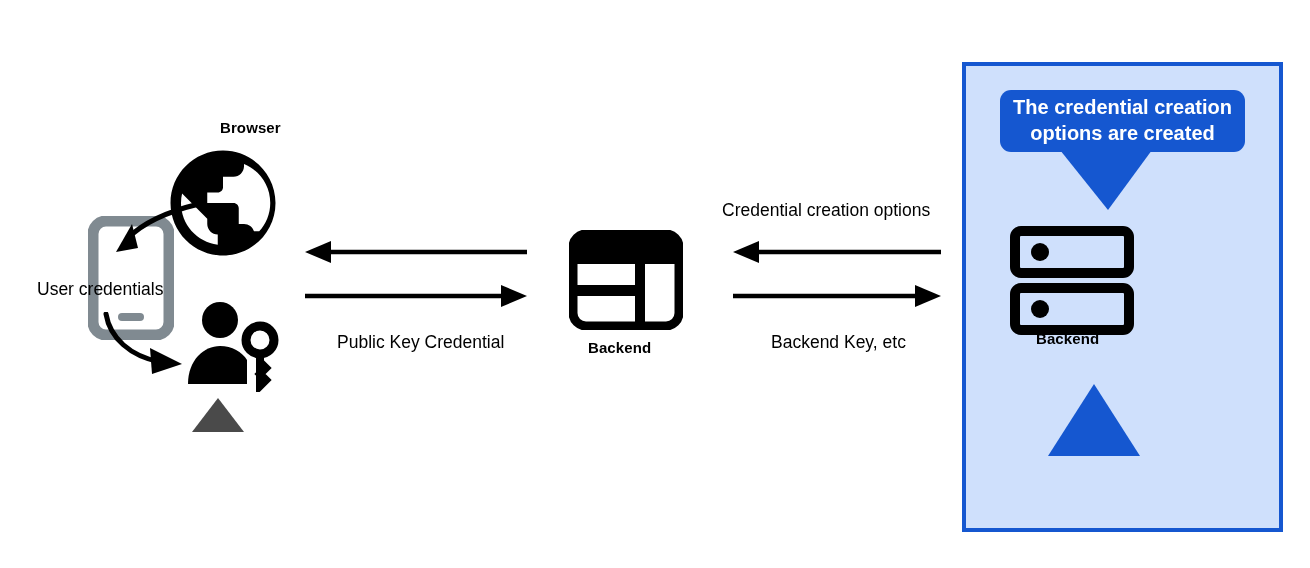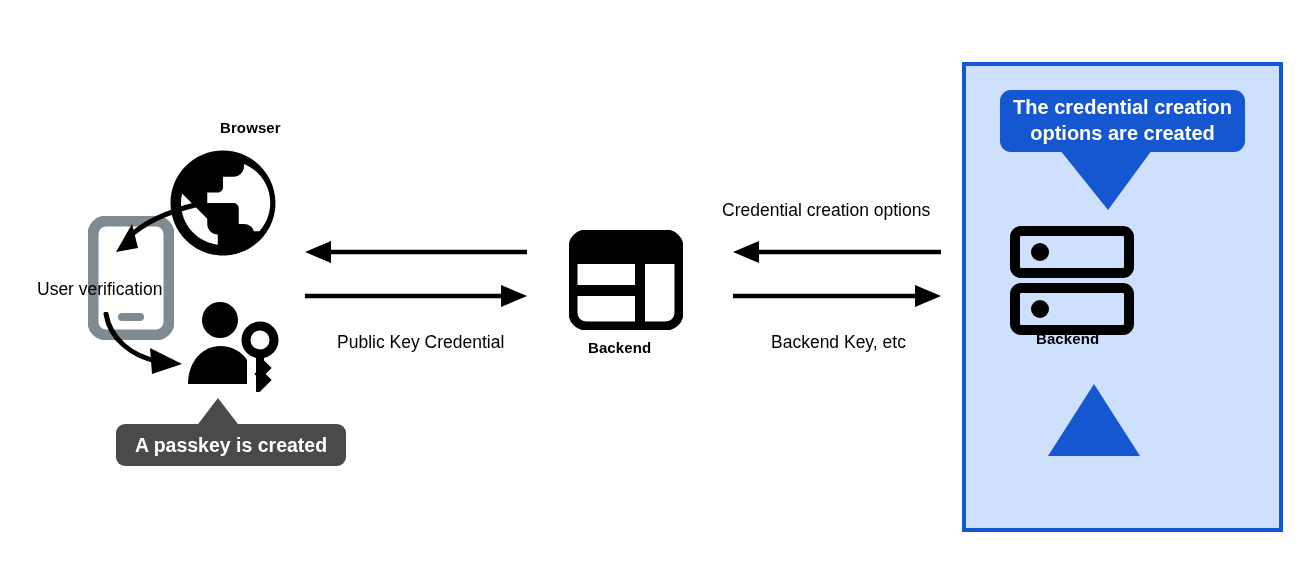--- a/index.html
+++ b/index.html
@@ -95,40 +95,37 @@
 
   <svg class="icon" style="left:160px; top:140px;" width="126" height="126" viewBox="0 0 24 24">
     <path fill="#000000" d="M12 2C6.48 2 2 6.48 2 12s4.48 10 10 10 10-4.48 10-10S17.52 2 12 2zm-1 17.93c-3.95-.49-7-3.85-7-7.93 0-.62.08-1.21.21-1.79L9 15v1c0 1.1.9 2 2 2v1.93zm6.9-2.54c-.26-.81-1-1.39-1.9-1.39h-1v-3c0-.55-.45-1-1-1H9v-2h2c.55 0 1-.45 1-1V7h2c1.1 0 2-.9 2-2v-.41c2.93 1.19 5 4.06 5 7.41 0 2.08-.8 3.97-2.1 5.39z"></path>
   </svg>
 
   <svg class="icon" style="left:96px; top:196px;" width="110" height="80" viewBox="0 0 110 80">
     <path d="M103 8 C 78 14, 50 24, 32 42" fill="none" stroke="#000000" stroke-width="5" stroke-linecap="round"></path>
     <polygon points="36,28 20,56 42,52" fill="#000000"></polygon>
   </svg>
 
-  <div class="abs label label-regular" style="left:37px; top:279px;">User verification</div>
+  <div class="abs label label-regular" style="left:37px; top:279px;">User credentials</div>
 
   <svg class="icon" style="left:186px; top:302px;" width="98" height="90" viewBox="0 0 98 90">
     <circle cx="34" cy="18" r="18" fill="#000000"></circle>
     <path d="M2 82 C 2 58, 18 44, 34 44 C 46 44, 56 50, 61 58 L 61 82 Z" fill="#000000"></path>
     <circle cx="74" cy="38" r="14" fill="none" stroke="#000000" stroke-width="9"></circle>
     <path d="M74 50 L74 84 L80 78 L74 72 L80 66 L74 60" fill="none" stroke="#000000" stroke-width="8" stroke-linejoin="miter"></path>
   </svg>
 
   <svg class="icon" style="left:98px; top:312px;" width="112" height="72" viewBox="0 0 112 72">
     <path d="M8 2 C 12 26, 32 44, 62 50" fill="none" stroke="#000000" stroke-width="5" stroke-linecap="round"></path>
     <polygon points="52,36 84,52 54,62" fill="#000000"></polygon>
   </svg>
 
   <svg class="tip-svg" style="left:168px; top:396px;" width="80" height="36" viewBox="0 0 80 36">
     <polygon points="24,36 50,2 76,36" fill="#4a4a4a"></polygon>
   </svg>
-  <div class="abs tooltip tooltip-dark" style="left:116px; top:424px; width:230px; height:42px;">
-    <span>A passkey is created</span>
-  </div>
 
 
   <svg class="icon" style="left:305px; top:241px;" width="222" height="22" viewBox="0 0 222 22">
     <line x1="24" y1="11" x2="222" y2="11" stroke="#000000" stroke-width="4.5"></line>
     <polygon points="0,11 26,0 26,22" fill="#000000"></polygon>
   </svg>
 
   <svg class="icon" style="left:305px; top:285px;" width="222" height="22" viewBox="0 0 222 22">
     <line x1="0" y1="11" x2="198" y2="11" stroke="#000000" stroke-width="4.5"></line>
     <polygon points="222,11 196,0 196,22" fill="#000000"></polygon>

